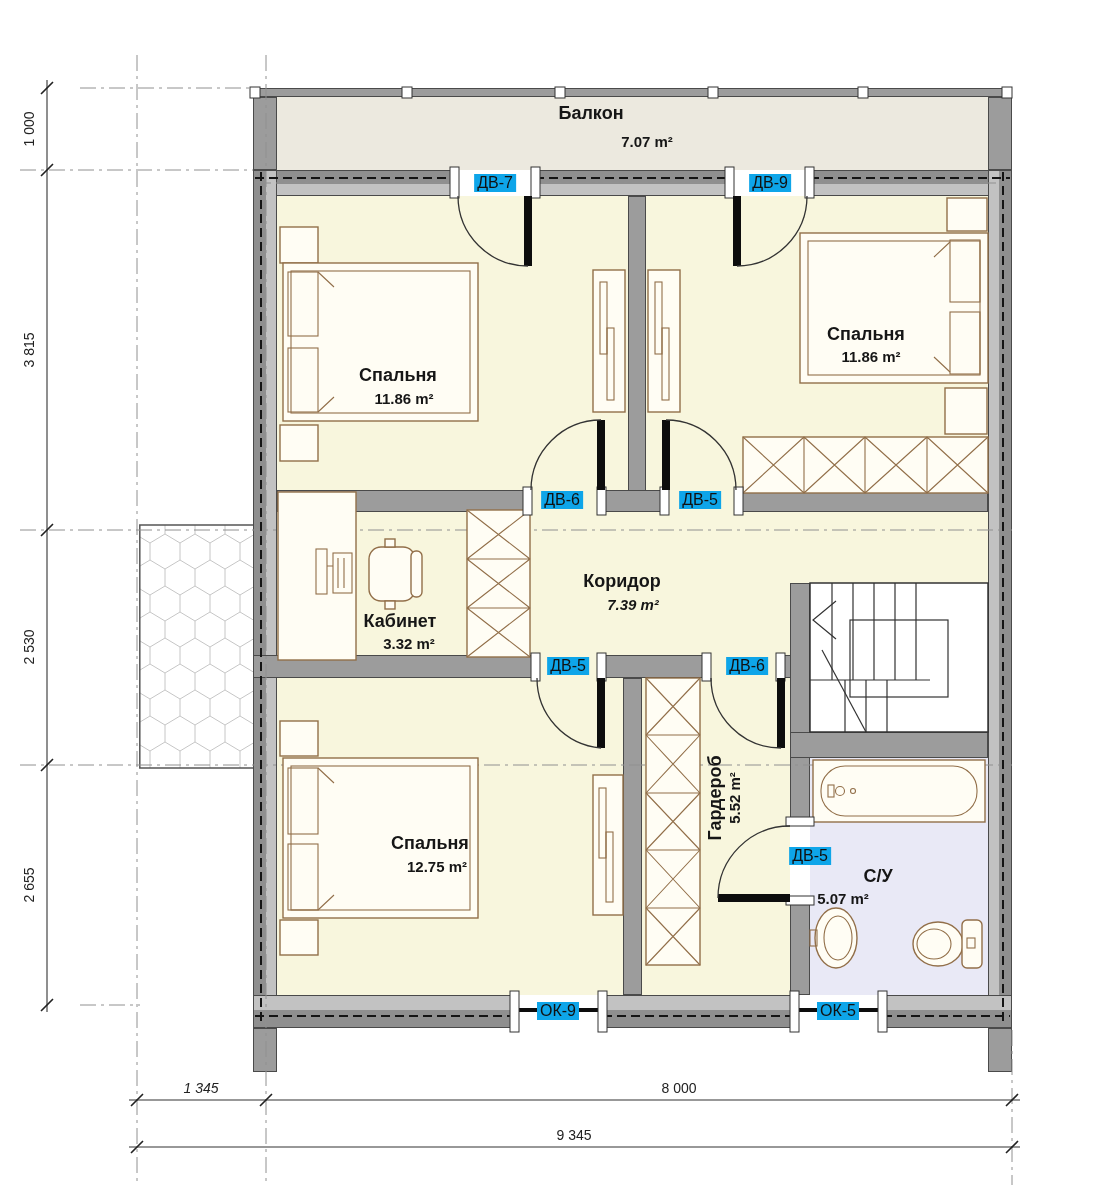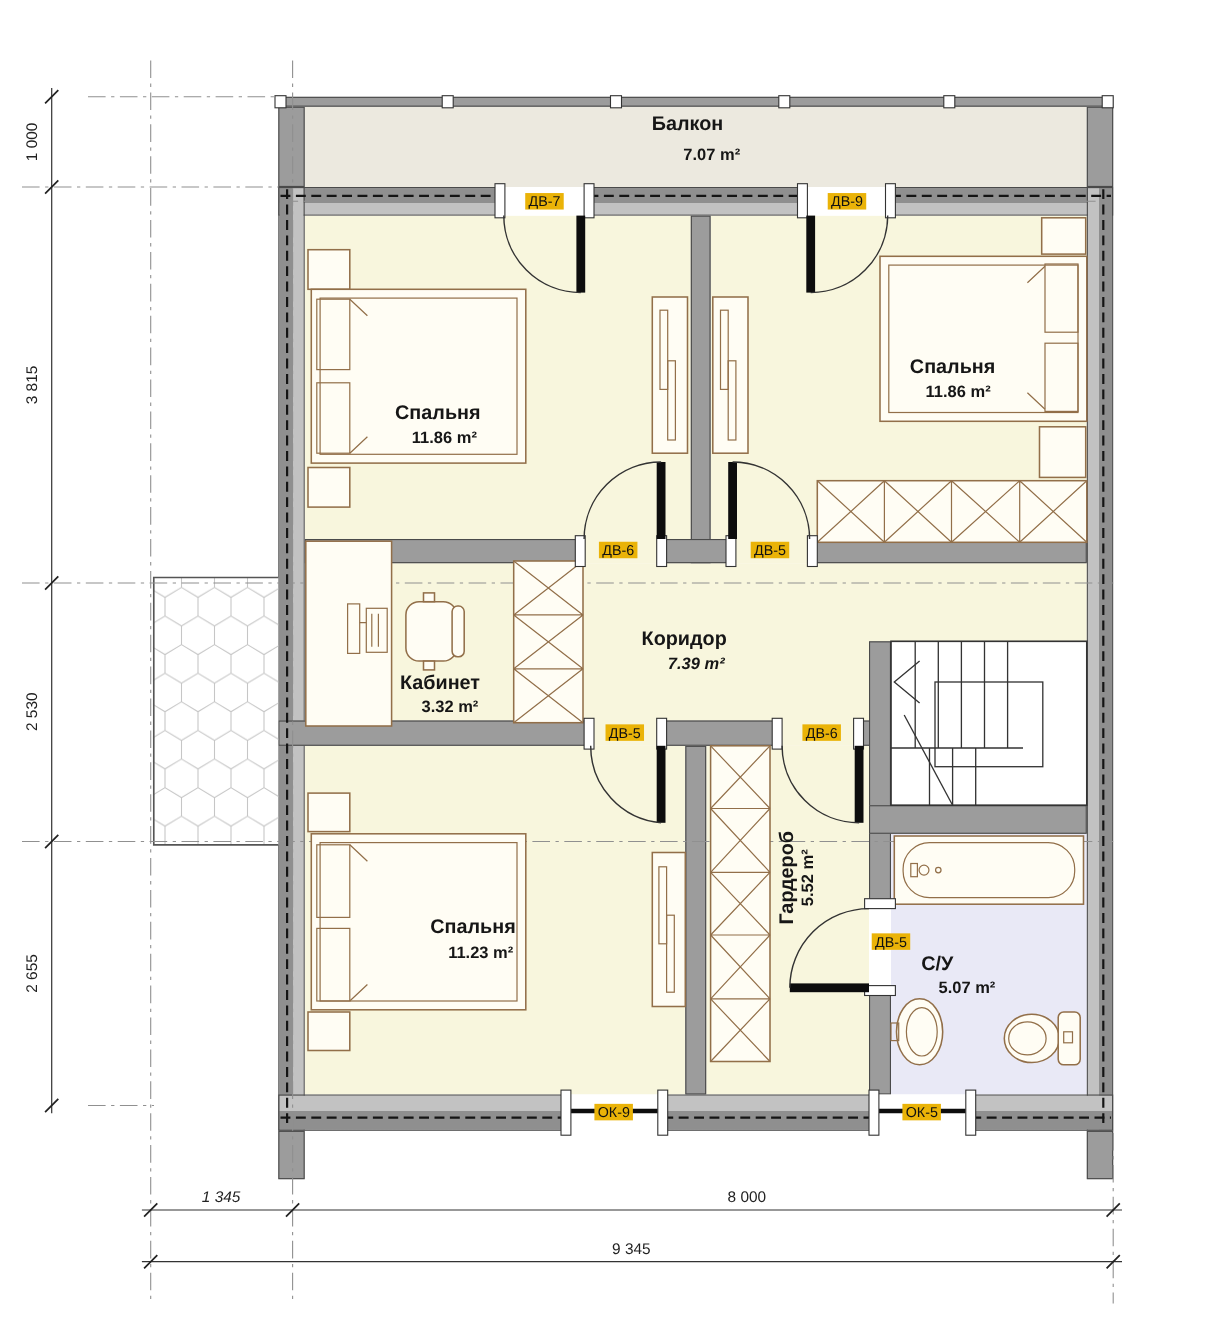--- a/index.html
+++ b/index.html
@@ -13,22 +13,22 @@
   .wall{position:absolute;background:var(--wall);border:1.5px solid var(--wall_dark);box-sizing:border-box;}
   .wall.ext-t{background:linear-gradient(to bottom,#8f8f8f 55%,#c2c2c2 55%);}
   .wall.ext-b{background:linear-gradient(to bottom,#c2c2c2 45%,#8f8f8f 45%);}
   .wall.ext-l{background:linear-gradient(to right,#8f8f8f 55%,#c2c2c2 55%);}
   .wall.ext-r{background:linear-gradient(to left,#8f8f8f 55%,#c2c2c2 55%);}
   .label{position:absolute;transform:translate(-50%,-50%);text-align:center;color:#161616;
          white-space:nowrap;font-weight:bold;}
   .room-name{font-size:18px;}
   .room-area{font-size:15px;}
   .rot{transform:translate(-50%,-50%) rotate(-90deg);}
-  .tag{position:absolute;transform:translate(-50%,-50%);font-size:13px;color:#111;
-       background:#eab308;padding:0 3px;white-space:nowrap;font-weight:normal;}
+  .tag{position:absolute;transform:translate(-50%,-50%);font-size:16px;color:#111;
+       background:#0ea5e9;padding:0 3px;white-space:nowrap;font-weight:normal;}
   .dim{position:absolute;transform:translate(-50%,-50%);font-size:14px;color:#222;white-space:nowrap;}
   .dim.v{transform:translate(-50%,-50%) rotate(-90deg);}
   svg{position:absolute;left:0;top:0;pointer-events:none;}
   .furn{fill:#fffdf4;stroke:var(--furniture);stroke-width:1.4;}
   .furnline{fill:none;stroke:var(--furniture);stroke-width:1.1;}
   .post{fill:#ffffff;stroke:#333;stroke-width:1;}
   .gap{fill:#ffffff;}
   .leaf{fill:#0d0d0d;}
   .arc{fill:none;stroke:#333;stroke-width:1.3;}
   .stair{stroke:#333;stroke-width:1.2;fill:none;}
@@ -286,45 +286,45 @@
     <g>
       <line class="dim-line" x1="47" y1="80" x2="47" y2="1012"></line>
       <path class="tick" d="M41,94 L53,82 M41,176 L53,164 M41,536 L53,524 M41,771 L53,759 M41,1011 L53,999"></path>
       <line class="dim-line" x1="129" y1="1100" x2="1020" y2="1100"></line>
       <path class="tick" d="M131,1106 L143,1094 M260,1106 L272,1094 M1006,1106 L1018,1094"></path>
       <line class="dim-line" x1="129" y1="1147" x2="1020" y2="1147"></line>
       <path class="tick" d="M131,1153 L143,1141 M1006,1153 L1018,1141"></path>
     </g>
   </svg>
 
-  <div class="label room-name" style="left:625px;top:113px;text-align:center;">Балкон</div>
+  <div class="label room-name" style="left:591px;top:113px;text-align:center;">Балкон</div>
   <div class="label room-area" style="left:625px;top:141px;margin-left:22px;">7.07 m²</div>
 
   <div class="label room-name" style="left:398px;top:375px;">Спальня</div>
   <div class="label room-area" style="left:404px;top:398px;">11.86 m²</div>
 
   <div class="label room-name" style="left:866px;top:334px;">Спальня</div>
   <div class="label room-area" style="left:871px;top:356px;">11.86 m²</div>
 
   <div class="label room-name" style="left:622px;top:581px;">Коридор</div>
   <div class="label room-area" style="left:633px;top:604px;font-style:italic;">7.39 m²</div>
 
   <div class="label room-name" style="left:400px;top:621px;">Кабинет</div>
   <div class="label room-area" style="left:409px;top:643px;">3.32 m²</div>
 
   <div class="label room-name" style="left:430px;top:843px;">Спальня</div>
-  <div class="label room-area" style="left:437px;top:866px;">11.23 m²</div>
+  <div class="label room-area" style="left:437px;top:866px;">12.75 m²</div>
 
   <div class="label rot" style="left:724px;top:798px;">
     <div class="room-name">Гардероб</div>
     <div class="room-area">5.52 m²</div>
   </div>
 
-  <div class="label room-name" style="left:852px;top:876px;">С/У</div>
-  <div class="label room-area" style="left:879px;top:898px;">5.07 m²</div>
+  <div class="label room-name" style="left:878px;top:876px;">С/У</div>
+  <div class="label room-area" style="left:843px;top:898px;">5.07 m²</div>
 
   <div class="tag" style="left:495px;top:183px;">ДВ-7</div>
   <div class="tag" style="left:770px;top:183px;">ДВ-9</div>
   <div class="tag" style="left:562px;top:500px;">ДВ-6</div>
   <div class="tag" style="left:700px;top:500px;">ДВ-5</div>
   <div class="tag" style="left:568px;top:666px;">ДВ-5</div>
   <div class="tag" style="left:747px;top:666px;">ДВ-6</div>
   <div class="tag" style="left:810px;top:856px;">ДВ-5</div>
   <div class="tag" style="left:558px;top:1011px;">ОК-9</div>
   <div class="tag" style="left:838px;top:1011px;">ОК-5</div>

